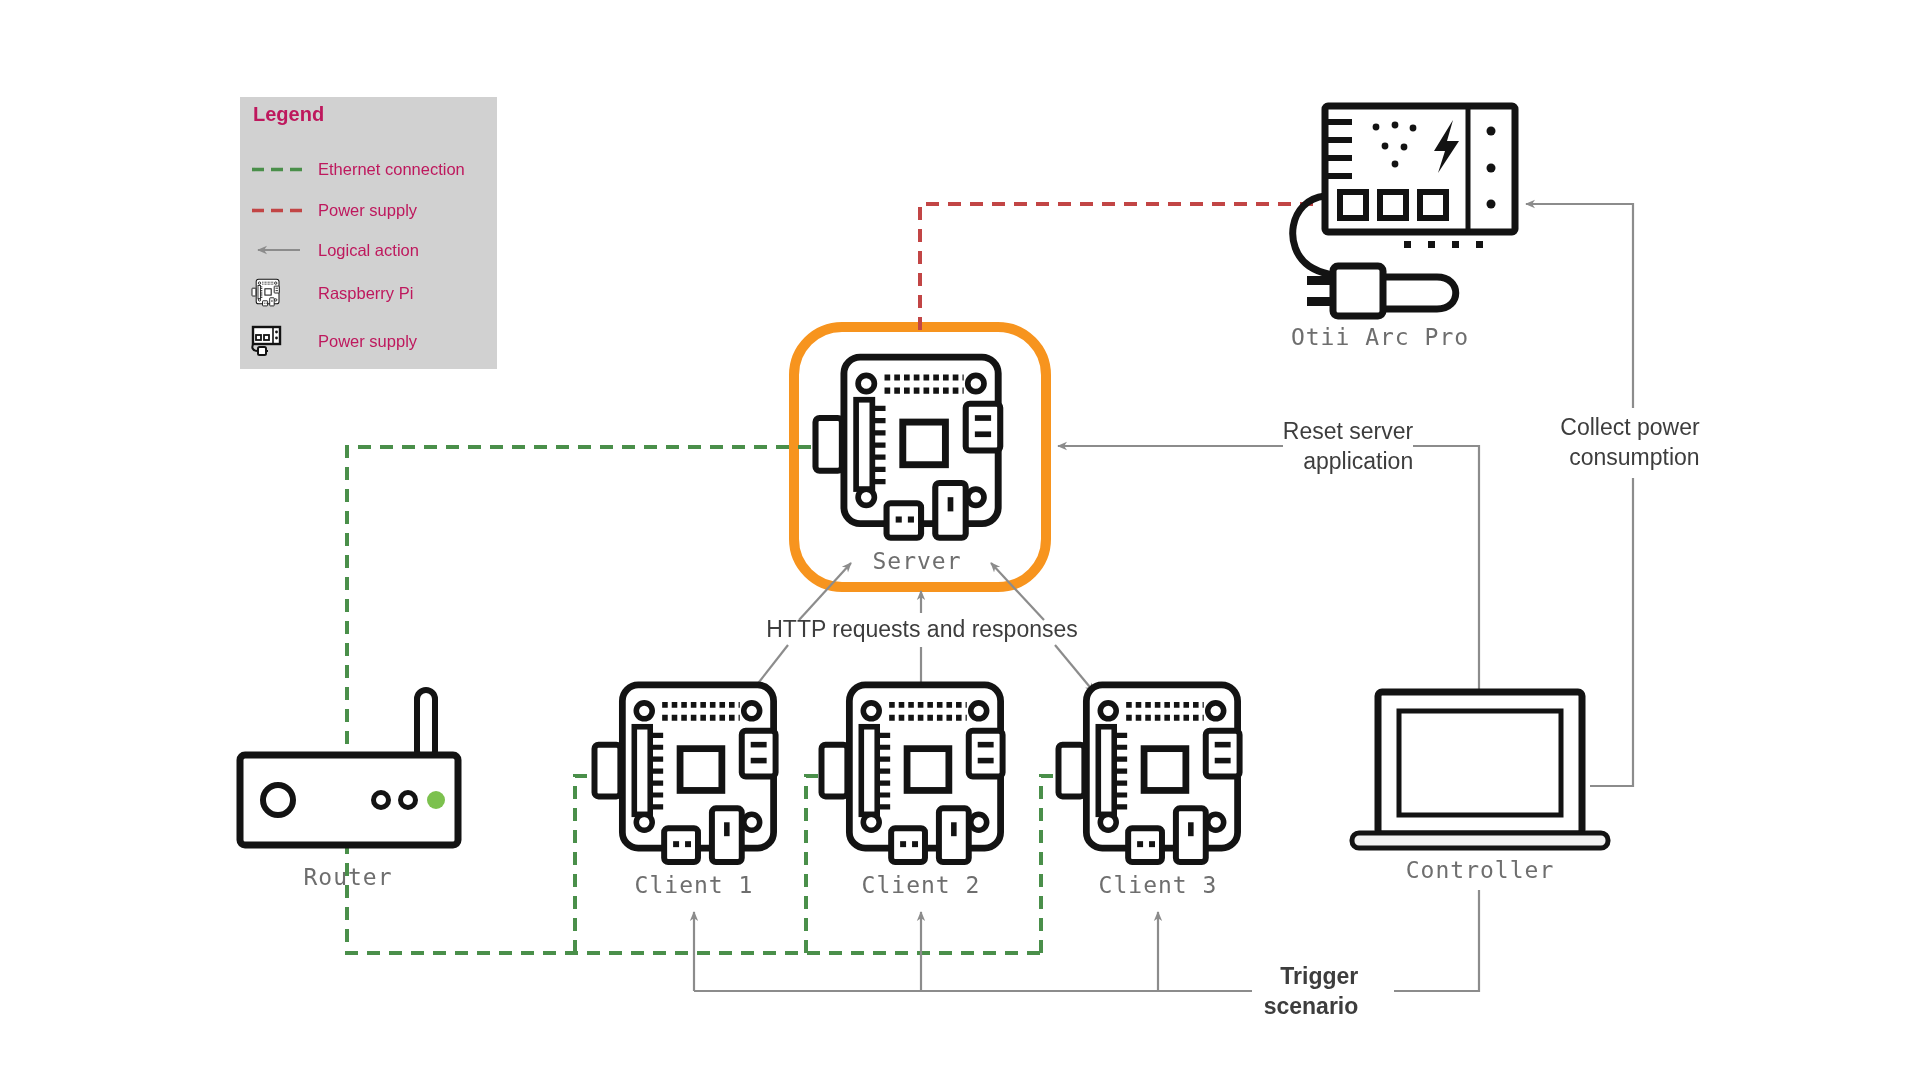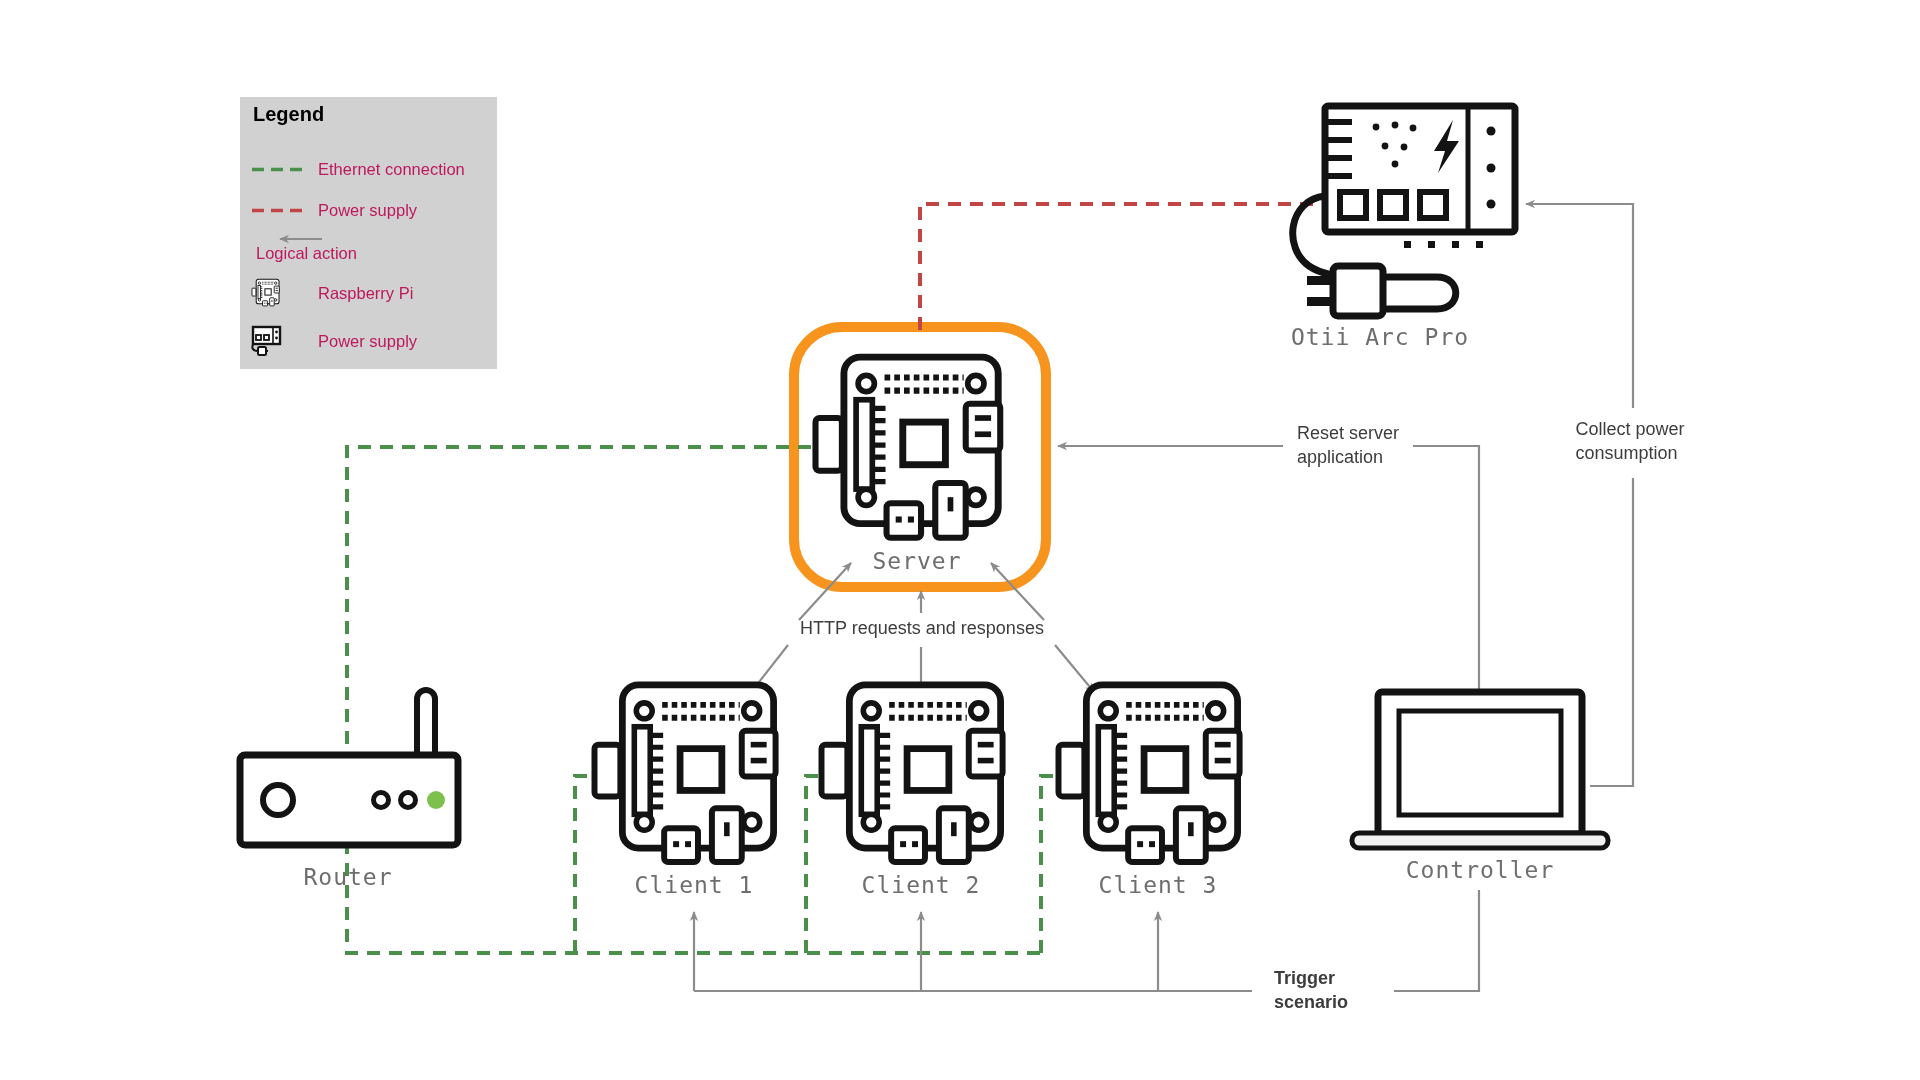--- a/index.html
+++ b/index.html
@@ -2,26 +2,26 @@
 <html><head>
 <meta charset="utf-8">
 <style>
   html,body{margin:0;padding:0;background:#ffffff;}
   .canvas{position:relative;width:1920px;height:1080px;background:#ffffff;overflow:hidden;
           font-family:"Liberation Sans",sans-serif;}
   svg.wiring{position:absolute;left:0;top:0;width:1920px;height:1080px;}
   .devlabel{position:absolute;transform:translate(-50%,-50%);
             font-family:"DejaVu Sans Mono",monospace;font-size:23px;color:#6e6e6e;
             white-space:nowrap;letter-spacing:1px;}
-  .note{position:absolute;transform:translate(-50%,-50%);font-size:18px;color:#3d3d3d;
-        text-align:left;line-height:1.32;white-space:nowrap;}
+  .note{position:absolute;transform:translate(-50%,-50%);font-size:23px;color:#3d3d3d;
+        text-align:right;line-height:1.32;white-space:nowrap;}
   .note span{display:block;}
   
   .legend{position:absolute;left:240px;top:97px;width:257px;height:272px;background:#d1d1d1;}
-  .legend-title{position:absolute;left:13px;top:6px;font-size:20px;font-weight:bold;color:#000000;}
+  .legend-title{position:absolute;left:13px;top:6px;font-size:20px;font-weight:bold;color:#be185d;}
   .legend-row{position:absolute;left:10px;height:32px;display:flex;align-items:center;}
   .legend-swatch{width:62px;display:flex;align-items:center;justify-content:flex-start;}
   .legend-label{font-size:16.5px;color:#be185d;margin-left:6px;white-space:nowrap;}
 </style>
 </head>
 <body>
 
 <div class="canvas">
 
   <svg class="wiring" viewBox="0 0 1920 1080" xmlns="http://www.w3.org/2000/svg">
@@ -154,21 +154,21 @@
       <span class="legend-label">Ethernet connection</span>
     </div>
     <div class="legend-row" style="top:97px;">
       <span class="legend-swatch">
         <svg width="56" height="9">
             <line x1="2" y1="4.5" x2="54" y2="4.5" stroke="#c24545" stroke-width="3.6" stroke-dasharray="12 7"></line>
           </svg>
       </span>
       <span class="legend-label">Power supply</span>
     </div>
-    <div class="legend-row" style="top:137px;flex-direction:column;">
+    <div class="legend-row" style="top:137px;">
       <span class="legend-swatch">
         <svg width="56" height="10">
             <line x1="50" y1="5" x2="8" y2="5" stroke="#8c8c8c" stroke-width="2" marker-end="url(#ag)"></line>
           </svg>
       </span>
       <span class="legend-label">Logical action</span>
     </div>
     <div class="legend-row" style="top:180px;text-align:right;">
       <span class="legend-swatch">
         <svg width="34" height="32">

